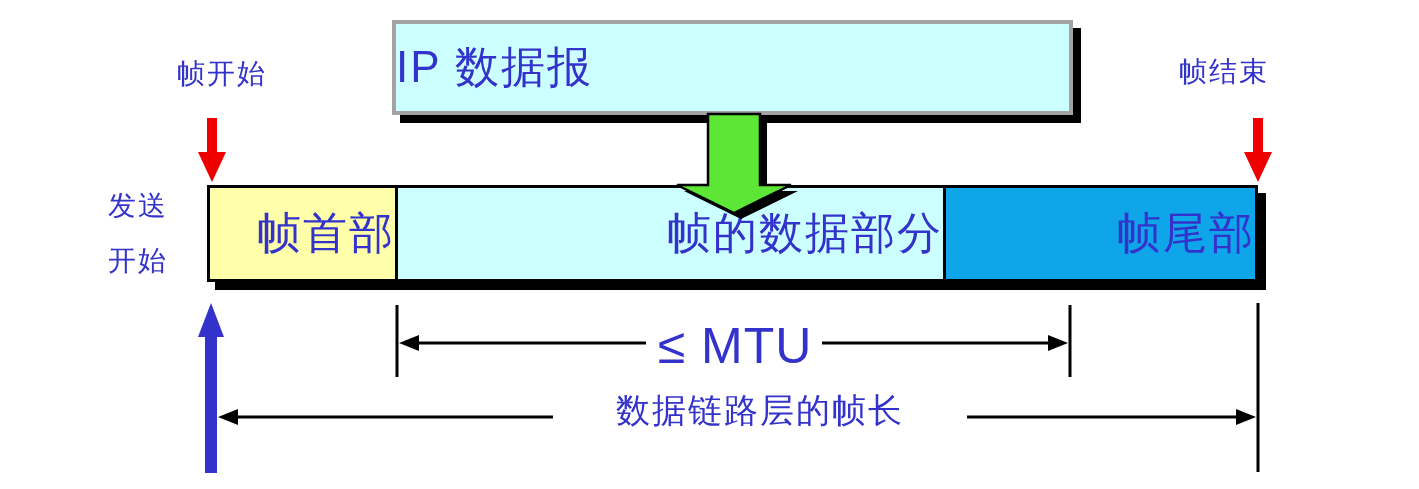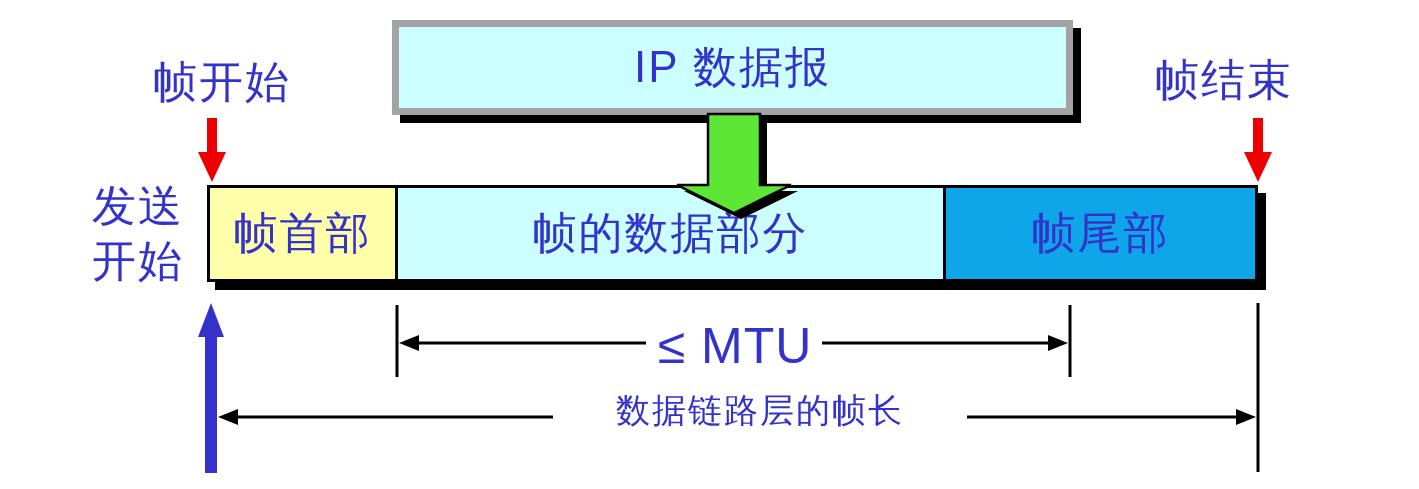--- a/index.html
+++ b/index.html
@@ -4,45 +4,45 @@
 <style>
   html,body{margin:0;padding:0;background:#ffffff;}
   #canvas{
     position:relative;width:1419px;height:489px;background:#ffffff;overflow:hidden;
     font-family:"Liberation Sans",sans-serif;
   }
   .abs{position:absolute;}
   .blue-text{color:#3333cc;}
   
   .shadow-box{
-    border:7px solid #a3a3a3;
+    border:4px solid #a3a3a3;
     box-shadow:8px 8px 0 #000;
-    display:flex;align-items:center;justify-content:center;
+    display:flex;align-items:center;justify-content:flex-start;
     box-sizing:border-box;
   }
   #ip-box{
     left:392px;top:20px;width:681px;height:95px;
     background:#ccffff;z-index:2;
   }
   #ip-box .lbl{font-size:44px;letter-spacing:2px;}
   #frame-row{
     left:207px;top:185px;width:1051px;height:97px;
     border:3px solid #000;box-shadow:8px 8px 0 #000;
     display:flex;box-sizing:border-box;z-index:2;
   }
   .cell{
-    display:flex;align-items:center;justify-content:center;
+    display:flex;align-items:center;justify-content:flex-end;
     box-sizing:border-box;height:100%;font-family:Liberation Mono, monospace;
   }
   .cell .lbl{font-size:44px;letter-spacing:2px;white-space:nowrap;}
   #cell-header{width:188px;background:#ffffaa;border-right:3px solid #000;}
   #cell-data{width:548px;background:#ccffff;border-right:3px solid #000;}
   #cell-trailer{flex:1;background:#0ea5e9;}
   
-  .fig-label{font-size:44px;line-height:1;letter-spacing:2px;text-align:center;white-space:nowrap;z-index:3;}
+  .fig-label{font-size:28px;line-height:1;letter-spacing:2px;text-align:center;white-space:nowrap;z-index:3;}
   #lbl-frame-start{left:138px;top:60px;width:168px;}
   #lbl-frame-end{left:1140px;top:58px;width:168px;}
   #lbl-start-sending{left:80px;top:178px;width:116px;line-height:55px;}
   #lbl-mtu{left:650px;top:321px;width:170px;font-size:50px;letter-spacing:1px;}
   #lbl-frame-length{left:545px;top:393px;width:430px;font-size:34px;letter-spacing:2px;}
   svg.layer{position:absolute;left:0;top:0;z-index:1;}
   svg#green-layer{z-index:4;}
 </style>
 </head>
 <body>

